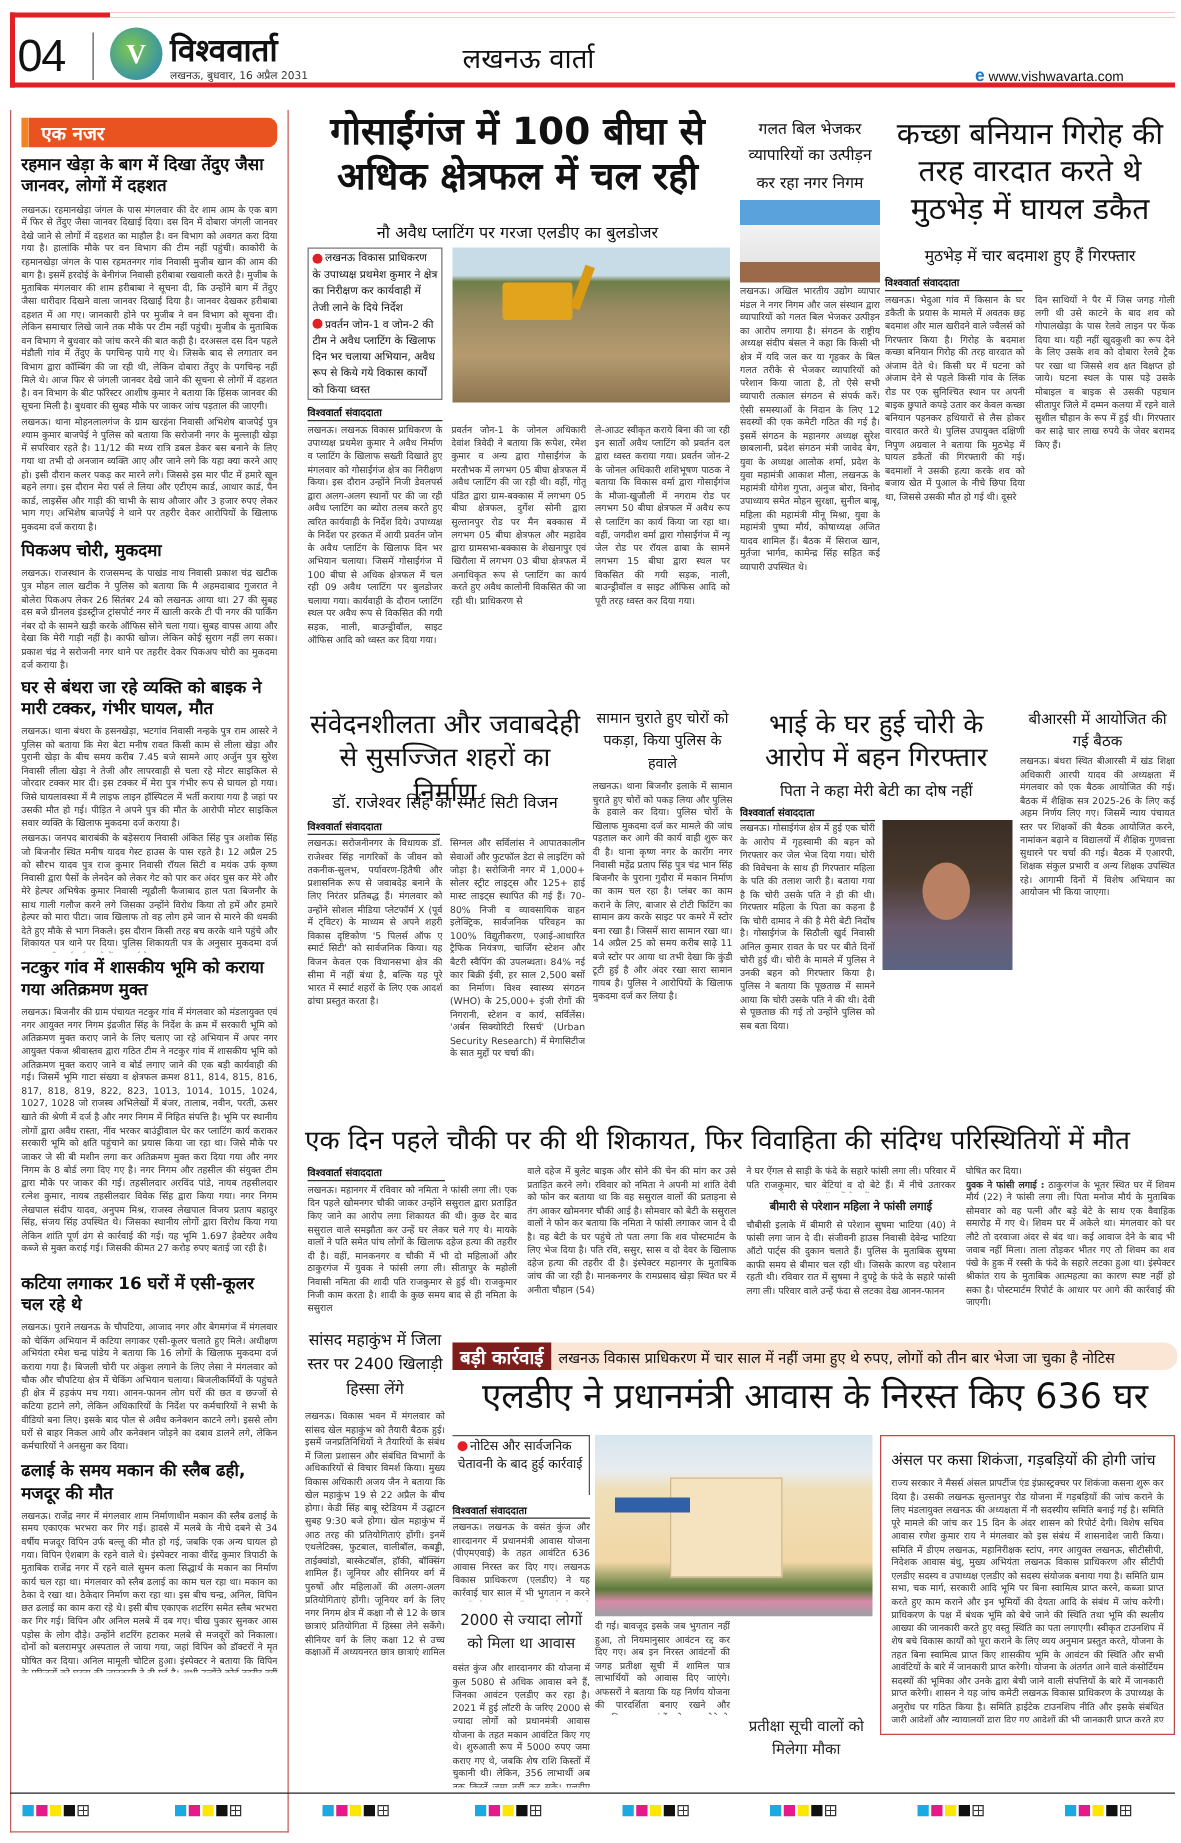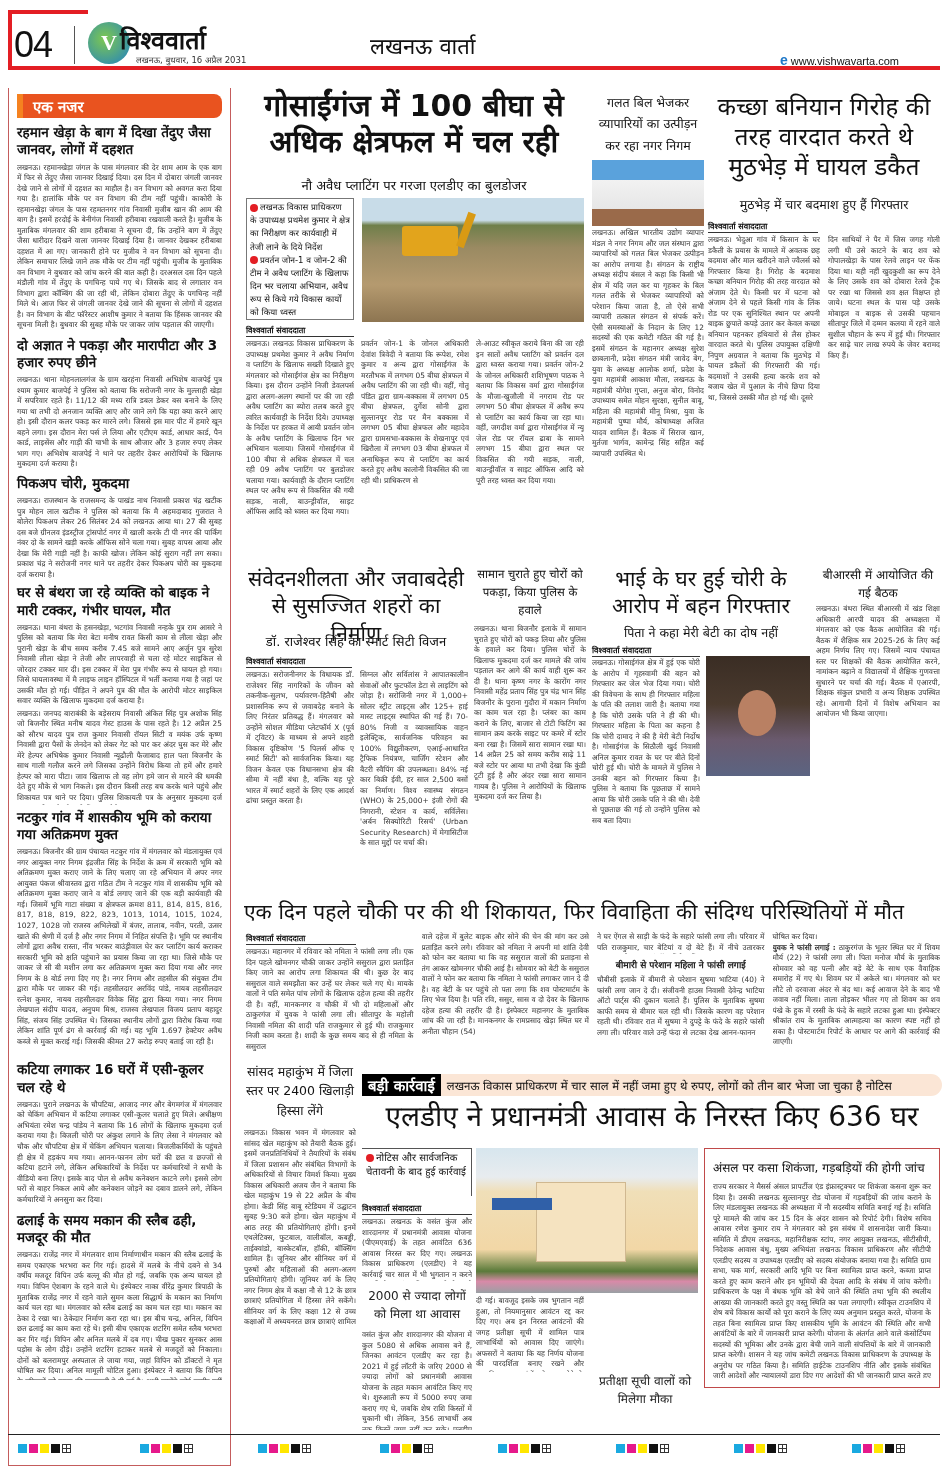--- a/index.html
+++ b/index.html
@@ -3,40 +3,40 @@
 <meta charset="utf-8">
 <style>
 *{box-sizing:border-box;margin:0;padding:0}
 body{width:945px;height:1474px;background:#fff;font-family:"DejaVu Sans",sans-serif;color:#222;position:relative;overflow:hidden}
 .abs{position:absolute}
 .hdr{left:8px;top:10px;width:932px;height:60px;border-left:4px solid #e31e24;border-top:4px solid #e31e24;border-bottom:4px solid #e31e24}
 .hdr .tabcut{position:absolute;left:76px;top:-4px;width:856px;height:4px;background:#fff}
 .pno{left:14px;top:24px;font-size:36px;font-family:"Liberation Sans",sans-serif;color:#111;letter-spacing:-1px}
 .vsep{left:74px;top:26px;width:1px;height:38px;background:#555}
 .logo{left:88px;top:22px;width:42px;height:42px;border-radius:50%;background:radial-gradient(circle at 40% 40%,#7ec850,#1f7fc4);display:flex;align-items:center;justify-content:center;color:#fff;font-weight:bold;font-size:22px;font-family:"Liberation Serif",serif}
-.brand{left:120px;top:22px;font-size:25px;font-weight:bold;color:#111}
+.brand{left:136px;top:22px;font-size:25px;font-weight:bold;color:#111}
 .dateline{left:136px;top:54px;font-size:8.5px;color:#333}
 .section{left:370px;top:30px;font-size:22px;color:#111}
 .web{left:780px;top:52px;font-size:11px;color:#111;font-family:"Liberation Sans",sans-serif}
 .web .ie{color:#1e78c8;font-weight:bold;font-size:14px;margin-right:3px}
 .col1{left:8px;top:88px;width:223px;height:1378px;border:1px solid #c45c5c;border-top:none;padding:6px 8px}
 .eknazar{background:linear-gradient(90deg,#e9531f,#e9531f);color:#fff;font-weight:bold;font-size:15px;padding:2px 10px;border-radius:0 8px 8px 0;border-left:6px solid #f58220;margin-bottom:6px}
 .c1h{font-size:13.5px;font-weight:bold;line-height:1.28;color:#111;margin:4px 0 4px}
 .body{font-size:7.4px;line-height:1.42;color:#333;text-align:justify}
 .hl{font-weight:bold;line-height:1.18;color:#111}
 .byline{font-size:8px;font-weight:bold;border-bottom:1px solid #333;padding-bottom:1px;margin-bottom:2px;color:#111}
 .photo{background:linear-gradient(180deg,#c8dce8 0%,#c8dce8 18%,#6f7f4a 22%,#9a8a62 40%,#b59a6f 70%,#8d7551 100%);position:absolute}
 .bullet{font-size:8.5px;line-height:1.55;color:#111}
 .bullet .dot{display:inline-block;width:8px;height:8px;border-radius:50%;background:#e31e24;margin-right:2px;vertical-align:middle}
 .cols3{display:flex;gap:7px}
 .cols3>div{flex:1}
 .redbox{border:1px solid #c04a4a}
 .cmyk{position:absolute;top:1444px;display:flex;gap:2px}
 .cmyk span{display:inline-block;width:9px;height:9px}
-.badge{background:#000000;color:#fff;font-weight:bold;font-size:15px;padding:1px 6px}
+.badge{background:#7f1d1d;color:#fff;font-weight:bold;font-size:15px;padding:1px 6px}
 .rule{background:#222;height:1px;position:absolute}
 </style>
 </head>
 <body>
 
 <div class="abs hdr">
     <div class="tabcut"></div>
   </div>
 <div class="abs pno">04</div>
 <div class="abs vsep"></div>
@@ -46,21 +46,20 @@
 <div class="abs section">लखनऊ वार्ता</div>
 <div class="abs web"><span class="ie">e</span><span>www.vishwavarta.com</span></div>
 
 <div class="abs col1">
   <div class="eknazar">एक नजर</div>
   <div>
     <div class="c1h">रहमान खेड़ा के बाग में दिखा तेंदुए जैसा जानवर, लोगों में दहशत</div>
     <div class="body" style="height:170px;overflow:hidden">लखनऊ। रहमानखेड़ा जंगल के पास मंगलवार की देर शाम आम के एक बाग में फिर से तेंदुए जैसा जानवर दिखाई दिया। दस दिन में दोबारा जंगली जानवर देखे जाने से लोगों में दहशत का माहौल है। वन विभाग को अवगत करा दिया गया है। हालांकि मौके पर वन विभाग की टीम नहीं पहुंची। काकोरी के रहमानखेड़ा जंगल के पास रहमतनगर गांव निवासी मुजीब खान की आम की बाग है। इसमें हरदोई के बेनीगंज निवासी हरीबाबा रखवाली करते है। मुजीब के मुताबिक मंगलवार की शाम हरीबाबा ने सूचना दी, कि उन्होंने बाग में तेंदुए जैसा धारीदार दिखने वाला जानवर दिखाई दिया है। जानवर देखकर हरीबाबा दहशत में आ गए। जानकारी होने पर मुजीब ने वन विभाग को सूचना दी। लेकिन समाचार लिखे जाने तक मौके पर टीम नहीं पहुंची। मुजीब के मुताबिक वन विभाग ने बुधवार को जांच करने की बात कही है। दरअसल दस दिन पहले मंडौली गांव में तेंदुए के पगचिन्ह पाये गए थे। जिसके बाद से लगातार वन विभाग द्वारा कॉम्बिंग की जा रही थी, लेकिन दोबारा तेंदुए के पगचिन्ह नहीं मिले थे। आज फिर से जंगली जानवर देखे जाने की सूचना से लोगों में दहशत है। वन विभाग के बीट फॉरेस्टर आशीष कुमार ने बताया कि हिंसक जानवर की सूचना मिली है। बुधवार की सुबह मौके पर जाकर जांच पड़ताल की जाएगी।</div>
   </div>
   <div>
-    <div class="c1h">दो अज्ञात ने पकड़ा और मारापीटा और 3 हजार रुपए छीने</div>
     <div class="body" style="height:96px;overflow:hidden">लखनऊ। थाना मोहनलालगंज के ग्राम खरहंना निवासी अभिशेष बाजपेई पुत्र श्याम कुमार बाजपेई ने पुलिस को बताया कि सरोजनी नगर के मुल्लाही खेड़ा में सपरिवार रहते है। 11/12 की मध्य रात्रि डबल डेकर बस बनाने के लिए गया था तभी दो अनजान व्यक्ति आए और जाने लगे कि यहा क्या करने आए हो। इसी दौरान कलर पकड़ कर मारने लगे। जिससे इस मार पीट में हमारे खून बहने लगा। इस दौरान मेरा पर्स ले लिया और एटीएम कार्ड, आधार कार्ड, पैन कार्ड, लाइसेंस और गाड़ी की चाभी के साथ औजार और 3 हजार रुपए लेकर भाग गए। अभिशेष बाजपेई ने थाने पर तहरीर देकर आरोपियों के खिलाफ मुकदमा दर्ज कराया है।</div>
   </div>
   <div>
     <div class="c1h">पिकअप चोरी, मुकदमा</div>
     <div class="body" style="height:84px;overflow:hidden">लखनऊ। राजस्थान के राजसमन्द के पाखंड नाथ निवासी प्रकाश चंद्र खटीक पुत्र मोहन लाल खटीक ने पुलिस को बताया कि मै अहमदाबाद गुजरात ने बोलेरा पिकअप लेकर 26 सितंबर 24 को लखनऊ आया था। 27 की सुबह दस बजे ग्रीनलव इंडस्ट्रीज ट्रांसपोर्ट नगर में खाली करके टी पी नगर की पार्किंग नंबर दो के सामने खड़ी करके ऑफिस सोने चला गया। सुबह वापस आया और देखा कि मेरी गाड़ी नहीं है। काफी खोज। लेकिन कोई सुराग नहीं लग सका। प्रकाश चंद्र ने सरोजनी नगर थाने पर तहरीर देकर पिकअप चोरी का मुकदमा दर्ज कराया है।</div>
   </div>
   <div>
     <div class="c1h">घर से बंथरा जा रहे व्यक्ति को बाइक ने मारी टक्कर, गंभीर घायल, मौत</div>
     <div class="body" style="height:86px;overflow:hidden">लखनऊ। थाना बंथरा के हसनखेड़ा, भटगांव निवासी नन्हके पुत्र राम आसरे ने पुलिस को बताया कि मेरा बेटा मनीष रावत किसी काम से लीला खेड़ा और पुरानी खेड़ा के बीच समय करीब 7.45 बजे सामने आए अर्जुन पुत्र सुरेश निवासी लीला खेड़ा ने तेजी और लापरवाही से चला रहे मोटर साइकिल से जोरदार टक्कर मार दी। इस टक्कर में मेरा पुत्र गंभीर रूप से घायल हो गया। जिसे घायलावस्था में मै लाइफ लाइन हॉस्पिटल में भर्ती कराया गया है जहां पर उसकी मौत हो गई। पीड़ित ने अपने पुत्र की मौत के आरोपी मोटर साइकिल सवार व्यक्ति के खिलाफ मुकदमा दर्ज कराया है।</div>
   </div>

